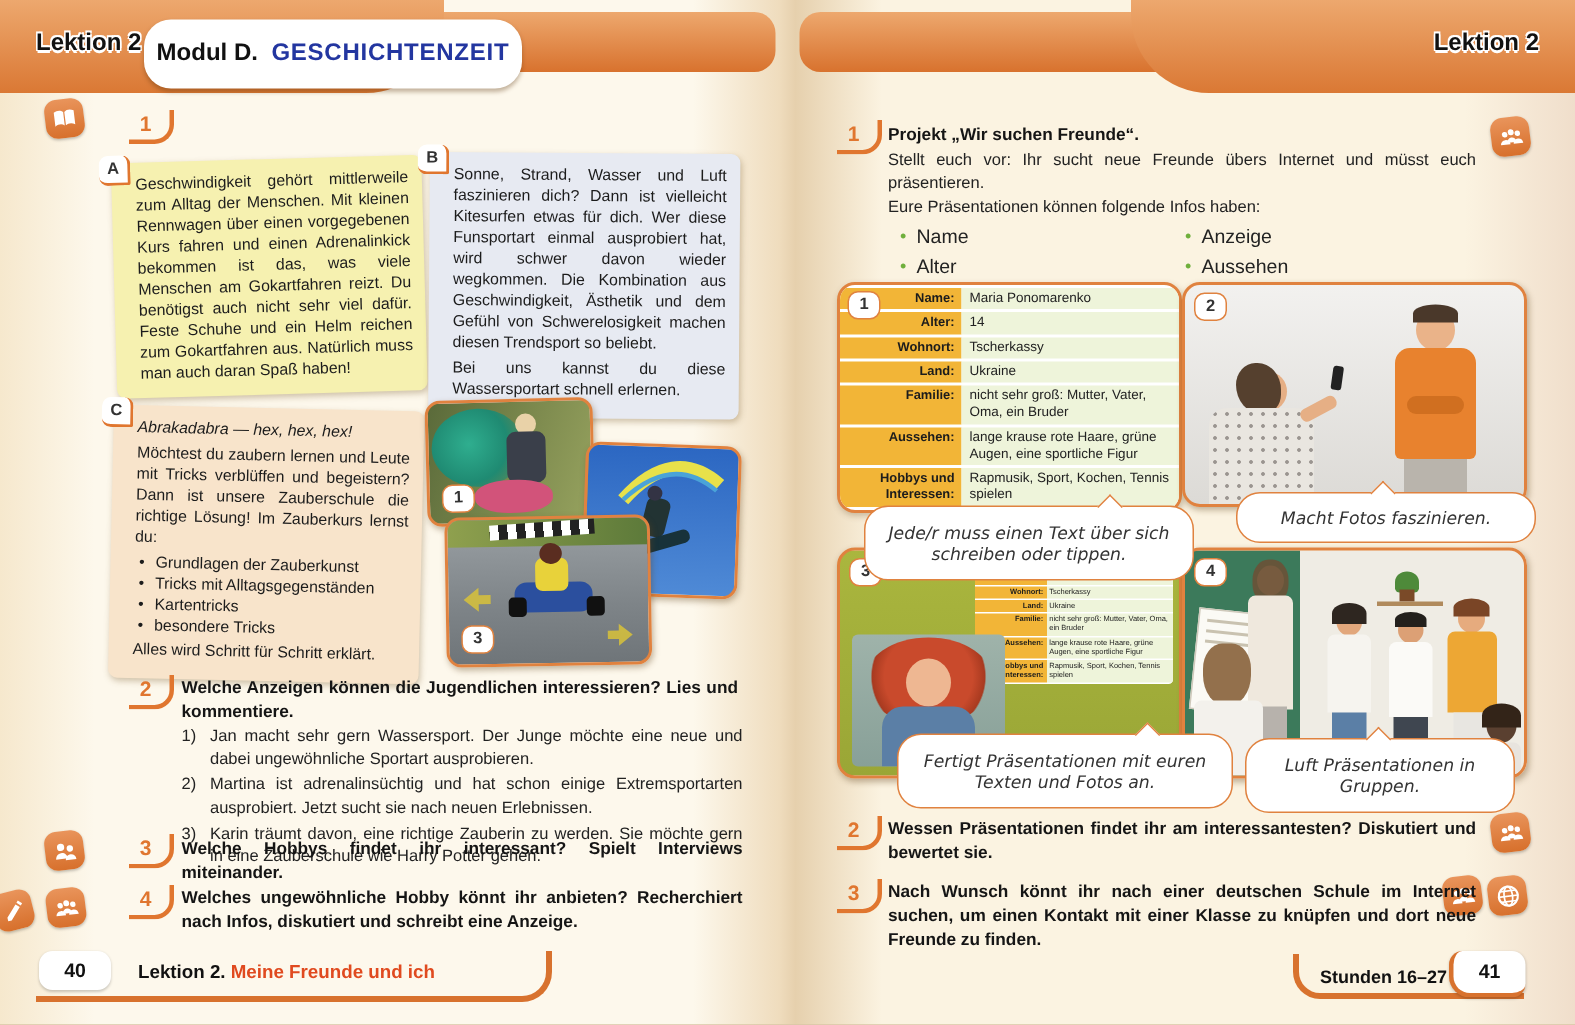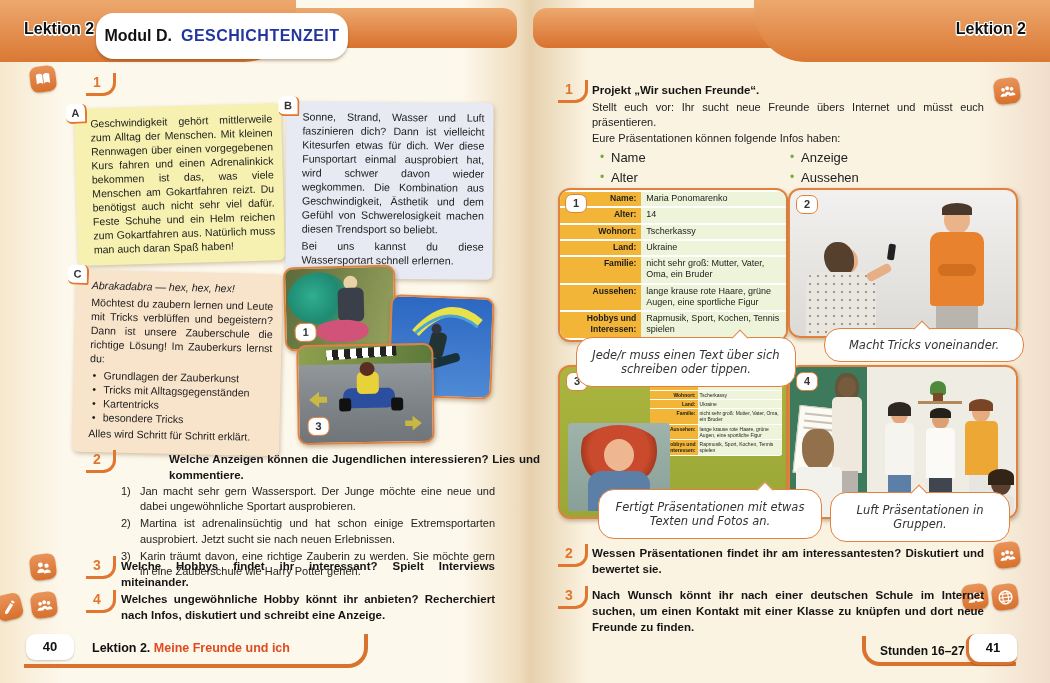--- a/index.html
+++ b/index.html
@@ -144,21 +144,21 @@
       </svg>
     <div class="abs" style="left:44px;top:42px;width:52px;height:20px;background:#2b4f9e;border-radius:8px;"></div>
     <div class="abs" style="left:58px;top:26px;width:22px;height:22px;background:#e8d23a;border-radius:5px;"></div>
     <div class="abs" style="left:61px;top:16px;width:15px;height:14px;background:#5a2d20;border-radius:50%;"></div>
     <div class="abs" style="left:40px;top:52px;width:12px;height:13px;background:#111;border-radius:3px;"></div>
     <div class="abs" style="left:92px;top:52px;width:12px;height:13px;background:#111;border-radius:3px;"></div>
     <div class="numtab" style="left:8px;bottom:7px;">3</div>
   </div>
 
   <div class="abs tasknum" style="left:86px;top:450px;">2</div>
-  <div class="abs theading" style="left:121px;top:452px;width:371px;margin-left:48px;">Welche Anzeigen können die Jugendlichen interessieren? Lies und kommentiere.</div>
+  <div class="abs theading" style="left:121px;top:452px;width:371px;">Welche Anzeigen können die Jugendlichen interessieren? Lies und kommentiere.</div>
   <div class="abs tbody" style="left:121px;top:484px;width:374px;">
     <div class="numlist-row">
       <span class="nmark">1)</span>
       <span>Jan macht sehr gern Wassersport. Der Junge möchte eine neue und dabei ungewöhnliche Sportart ausprobieren.</span>
     </div>
     <div class="numlist-row">
       <span class="nmark">2)</span>
       <span>Martina ist adrenalinsüchtig und hat schon einige Extremsportarten ausprobiert. Jetzt sucht sie nach neuen Erlebnissen.</span>
     </div>
     <div class="numlist-row">
@@ -284,21 +284,21 @@
       <div class="abs" style="left:28px;top:0;width:30px;height:34px;background:#55402e;border-radius:45% 55% 40% 60%;"></div>
       <div class="torso" style="left:10px;top:30px;width:70px;height:64px;background:#e9e6e0;border-radius:12px 12px 0 0;
         background-image:radial-gradient(#9a9590 1px,transparent 1.5px);background-size:8px 8px;"></div>
       <div class="abs" style="left:70px;top:26px;width:26px;height:9px;background:#e6af85;border-radius:4px;transform:rotate(-28deg);"></div>
       <div class="abs" style="left:92px;top:2px;width:7px;height:16px;background:#222;border-radius:2px;transform:rotate(8deg);"></div>
     </div>
   </div>
 
   <div class="abs bubble tail-r" style="left:576px;top:337px;width:198px;height:40px;">Jede/r muss einen Text über sich schreiben oder tippen.</div>
 
-  <div class="abs bubble tail-c" style="left:824px;top:328px;width:178px;height:24px;">Macht Tricks voneinander.</div>
+  <div class="abs bubble tail-c" style="left:824px;top:328px;width:178px;height:24px;">Macht Fotos faszinieren.</div>
 
   <div class="abs photo" style="left:558px;top:365px;width:226px;height:150px;border-radius:12px;background:linear-gradient(#aab63e,#9aa636);">
     <div class="numtab" style="left:6px;top:5px;">3</div>
     <div class="abs" style="right:4px;top:4px;width:132px;background:#fff;border-radius:3px;overflow:hidden;">
       <table class="ptable mini" style="border-spacing:0 1px;">
         <tbody>
             <tr>
               <td class="lab">Name:</td>
               <td class="val">Maria Ponomarenko</td>
             </tr>
@@ -381,21 +381,21 @@
       <div class="abs" style="left:7px;top:72px;width:25px;height:42px;background:#e8e6e1;"></div>
     </div>
 
     <div class="person" style="left:196px;top:104px;width:30px;height:46px;">
       <div class="head" style="left:5px;top:2px;width:20px;height:22px;background:#5a4030;"></div>
       <div class="abs" style="left:2px;top:-2px;width:26px;height:16px;background:#332418;border-radius:50% 50% 0 0;"></div>
       <div class="torso" style="left:2px;top:24px;width:26px;height:22px;background:#e8e4de;"></div>
     </div>
   </div>
 
-  <div class="abs bubble tail-r" style="left:598px;top:489px;width:202px;height:40px;">Fertigt Präsentationen mit etwas Texten und Fotos an.</div>
+  <div class="abs bubble tail-r" style="left:598px;top:489px;width:202px;height:40px;">Fertigt Präsentationen mit euren Texten und Fotos an.</div>
 
   <div class="abs bubble tail-c" style="left:830px;top:492px;width:158px;height:40px;">Luft Präsentationen in Gruppen.</div>
 
   <div class="abs micon" style="left:994px;top:542px;">
     <svg width="17" height="15" viewBox="0 0 24 20">
       <circle cx="6" cy="7" r="2.6" fill="#fff"></circle>
         <circle cx="12" cy="5.4" r="2.8" fill="#fff"></circle>
         <circle cx="18" cy="7" r="2.6" fill="#fff"></circle>
       <path d="M1.5 16.5c0-2.6 2-4.4 4.5-4.4s4.5 1.8 4.5 4.4z" fill="#fff"></path>
       <path d="M7.5 15c.4-2.9 2.2-4.6 4.5-4.6s4.1 1.7 4.5 4.6z" fill="#fff"></path>

